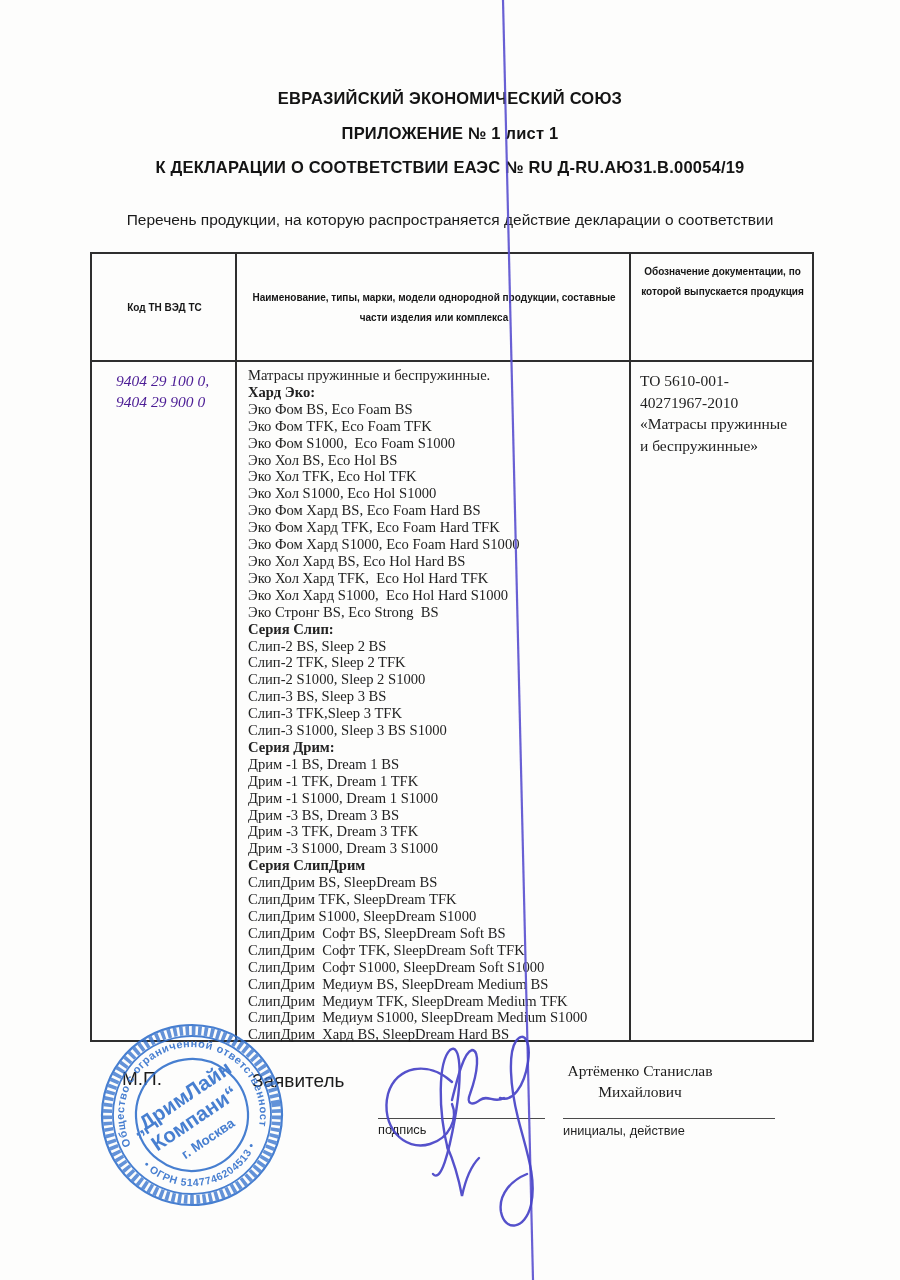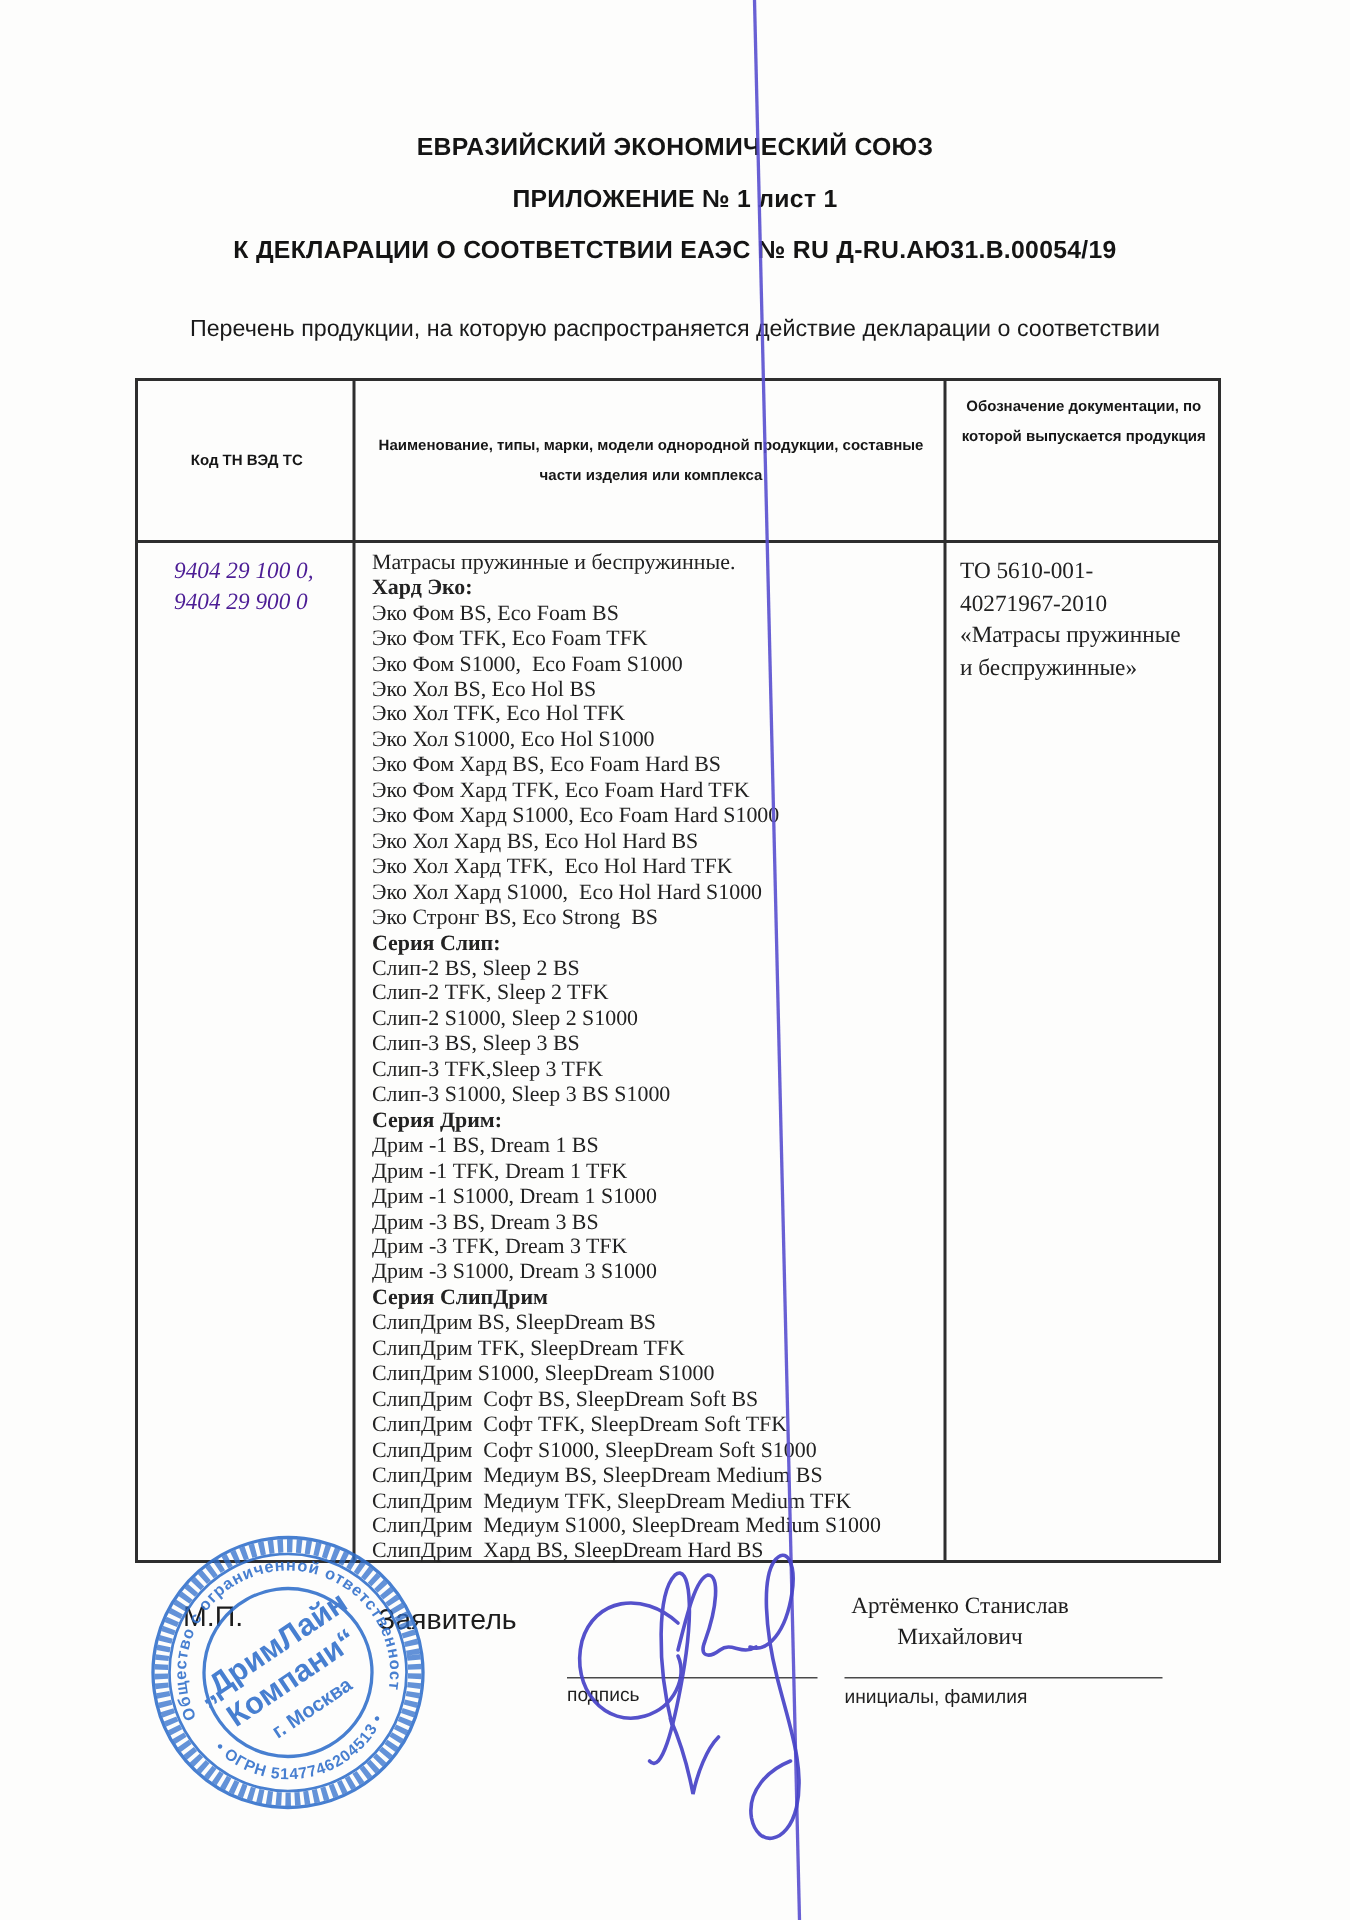--- a/index.html
+++ b/index.html
@@ -136,21 +136,21 @@
   <div class="abs lbl" style="left:252px; top:1070px">Заявитель</div>
 
   <div class="rule" style="left:378px; top:1118px; width:167px"></div>
   <div class="abs caption" style="left:378px; top:1122px; width:167px">подпись</div>
 
   <div class="abs name-block serif" style="left:534px; top:1060px; width:212px">
     <div>Артёменко Станислав</div>
     <div>Михайлович</div>
   </div>
   <div class="rule" style="left:563px; top:1118px; width:212px"></div>
-  <div class="abs caption" style="left:563px; top:1123px; width:212px">инициалы, фамилия</div>
+  <div class="abs caption" style="left:563px; top:1123px; width:212px">инициалы, действие</div>
 
   <div class="stamp-wrap">
     <svg width="220" height="220" viewBox="0 0 220 220">
       <g stroke="#2f6ecb" fill="none">
         <circle cx="110" cy="110" r="90" stroke-width="2.2"></circle>
         <circle cx="110" cy="110" r="84.5" stroke-width="9" stroke-dasharray="3.6,2.6" opacity=".85"></circle>
         <circle cx="110" cy="110" r="79" stroke-width="1.8"></circle>
         <circle cx="110" cy="110" r="56" stroke-width="2.2"></circle>
       </g>
       <path id="arcTop" d="M 46.1,133.3 A 68,68 0 1 1 173.9,133.3" fill="none"></path>

